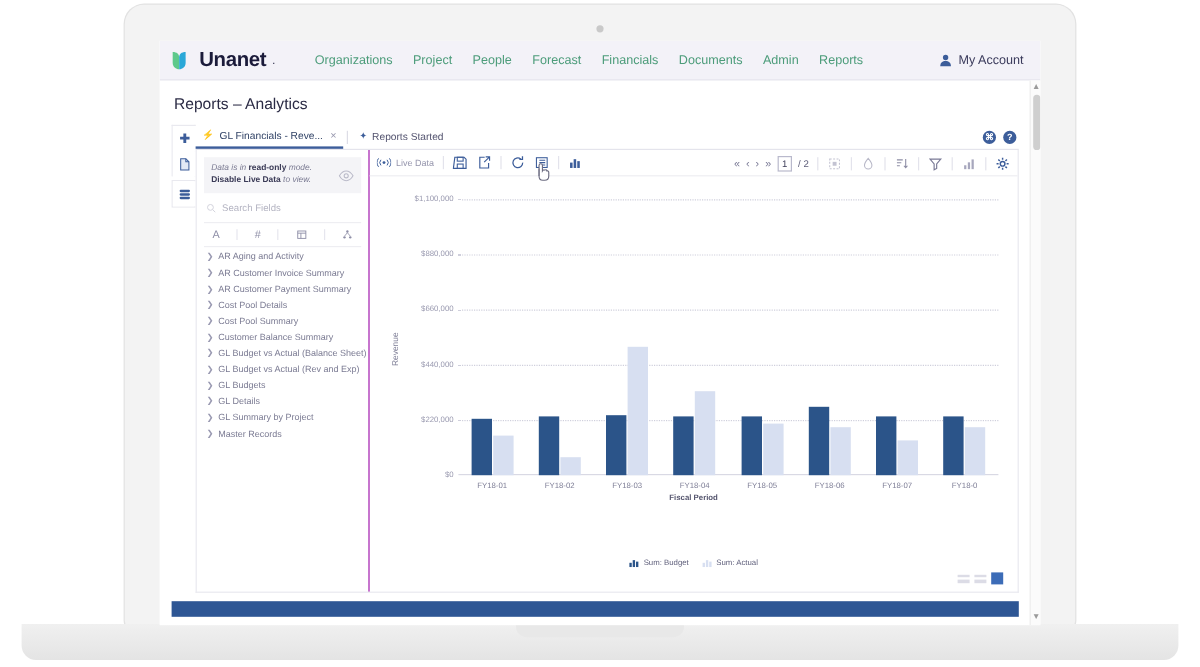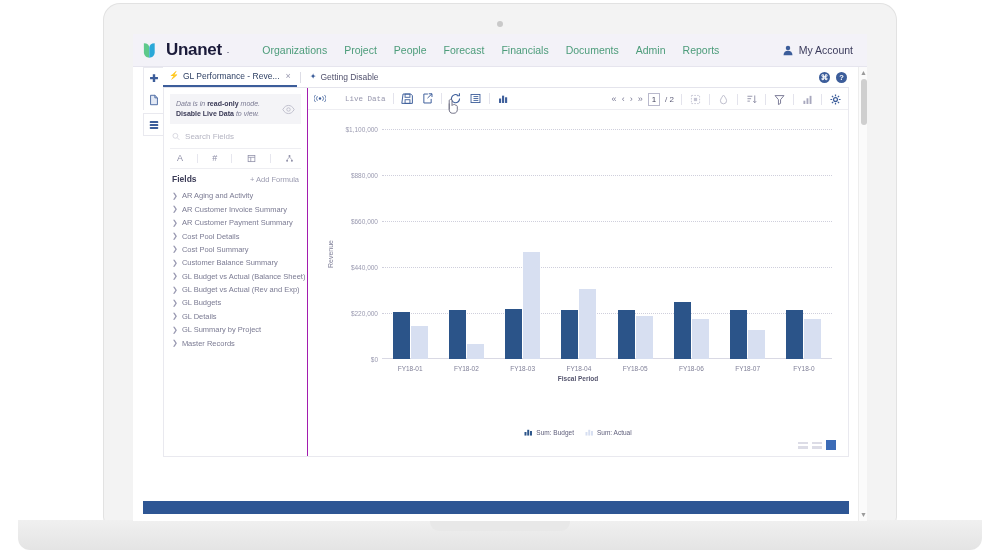--- a/index.html
+++ b/index.html
@@ -212,21 +212,21 @@
   .report { flex: 1; display: flex; flex-direction: column; position: relative; }
 
   .rtoolbar {
     height: 22px;
     display: flex; align-items: center;
     padding: 0 6px;
     border-bottom: 1px solid #eeeef2;
     position: relative;
   }
   .tb-left { display: flex; align-items: center; gap: 7px; }
-  .live-data { display: flex; align-items: flex-end; gap: 19px; font-family: Liberation Mono, monospace; }
+  .live-data { display: flex; align-items: flex-end; gap: 4px; }
   .live-icon { width: 12px; height: 9px; }
   .live-label { font-size: 7.5px; color: #9696ad; }
   .tb-div { width: 1px; height: 11px; background: #e3e3ec; }
   .tb-icon { width: 13px; height: 13px; cursor: pointer; display: block; }
 
   .cursor-ptr {
     position: absolute; left: 138px; top: 10px;
     width: 13px; height: 16px; pointer-events: none;
   }
 
@@ -357,20 +357,21 @@
         <span>My Account</span>
       </div>
     </div>
 
     <div class="screen-scroll">
       <div class="arrow-up">▲</div>
       <div class="thumb"></div>
       <div class="arrow-dn">▼</div>
     </div>
 
+    <div class="page-title">Reports – Analytics</div>
 
     <div class="app">
 
       <div class="rail">
         <div class="rail-group-top">
           <div class="rail-btn">
             <svg viewBox="0 0 14 14">
               <path d="M5.6 1.4h2.8v3.2h3.2v2.8H8.4v3.2H5.6V7.4H2.4V4.6h3.2z" fill="#3c5d9a"></path>
             </svg>
           </div>
@@ -388,27 +389,27 @@
               <rect x="2" y="5.8" width="10" height="2.4" rx="1" fill="#3c5d9a"></rect>
               <rect x="2" y="9.2" width="10" height="2.4" rx="1" fill="#3c5d9a"></rect>
             </svg>
           </div>
         </div>
       </div>
 
       <div class="tabstrip">
         <div class="tab active">
           <span class="bolt">⚡</span>
-          <span>GL Performance - Reve...</span>
+          <span>GL Financials - Reve...</span>
           <span class="close">×</span>
         </div>
         <div class="tab-sep"></div>
         <div class="tab">
           <span class="bolt">✦</span>
-          <span>Getting Disable</span>
+          <span>Reports Started</span>
         </div>
 
         <div class="tabstrip-right">
           <div class="circ-icon">⌘</div>
           <div class="circ-icon">?</div>
         </div>
       </div>
 
       <div class="body">
 
@@ -445,24 +446,20 @@
             </svg>
             <span class="tdiv"></span>
             <svg style="width:9px;height:9px" viewBox="0 0 12 12">
               <circle cx="6" cy="2.6" r="1.3" fill="#8d8da6"></circle>
               <circle cx="2.8" cy="9" r="1.3" fill="#8d8da6"></circle>
               <circle cx="9.2" cy="9" r="1.3" fill="#8d8da6"></circle>
               <path d="M6 3.9 L2.8 7.7 M6 3.9 L9.2 7.7" stroke="#8d8da6" stroke-width=".9"></path>
             </svg>
           </div>
 
-          <div class="fields-head">
-            <span class="fields-label">Fields</span>
-            <span class="add-formula">+ Add Formula</span>
-          </div>
 
           <div class="field-list">
             <div class="field-item">
                 <span class="caret">❯</span>
                 <span class="fname">AR Aging and Activity</span>
               </div>
             <div class="field-item">
                 <span class="caret">❯</span>
                 <span class="fname">AR Customer Invoice Summary</span>
               </div>

